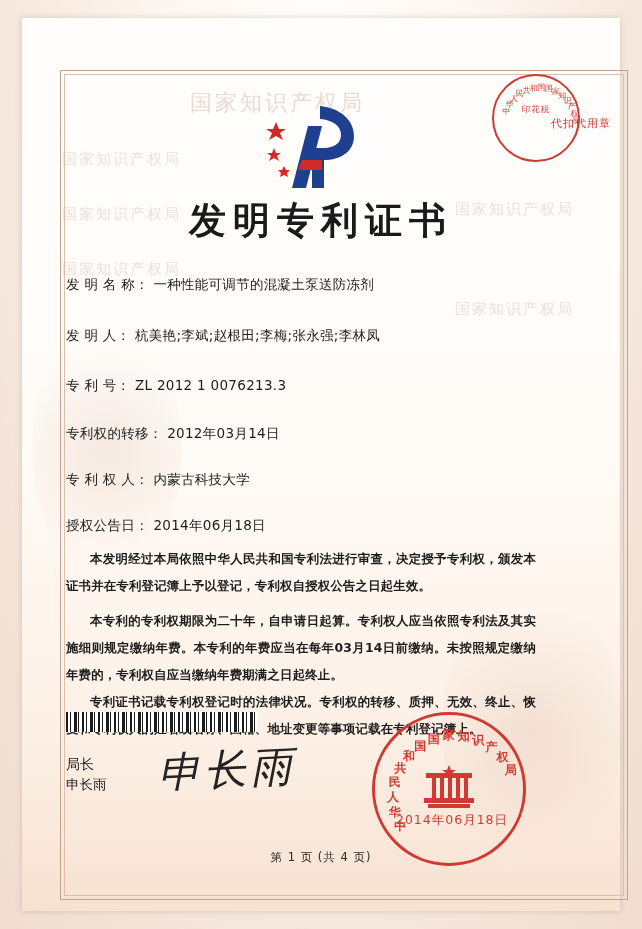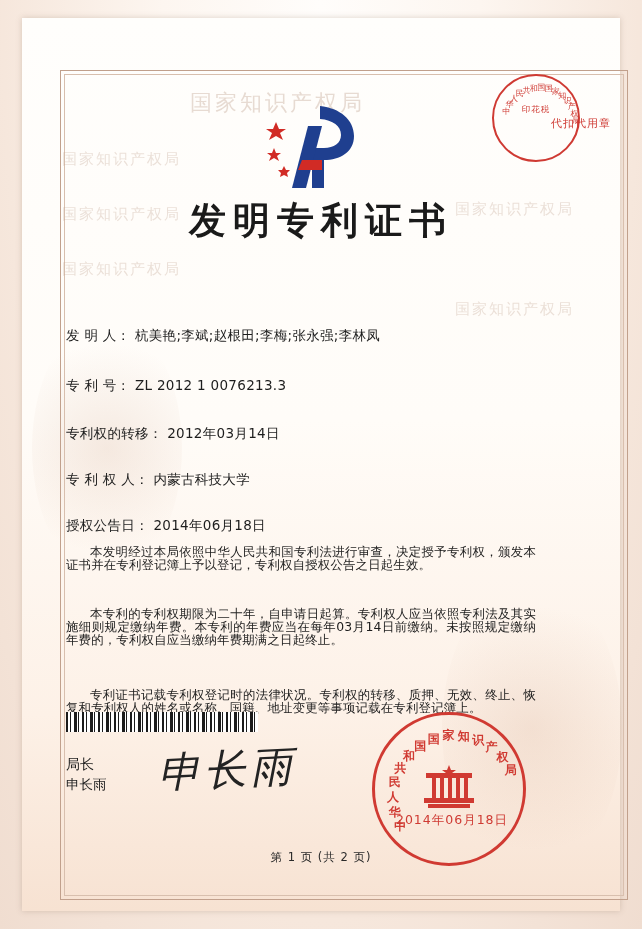--- a/index.html
+++ b/index.html
@@ -91,22 +91,22 @@
   .field .val{display:inline-block;}
   .f1{top:276px}
   .f2{top:327px}
   .f3{top:377px}
   .f4{top:425px}
   .f5{top:471px}
   .f6{top:517px}
   
   .para{
     position:absolute;left:66px;width:470px;
-    font-size:12.4px;line-height:13px;color:#1d1d1d;
-    text-align:justify;text-indent:24px;letter-spacing:.2px;
+    font-size:12.4px;line-height:27px;color:#1d1d1d;
+    text-align:justify;text-indent:24px;letter-spacing:.2px;font-weight:bold;
   }
   .p1{top:545px}
   .p2{top:607px}
   .p3{top:688px}
   
   .barcode{
     position:absolute;left:66px;top:712px;width:192px;height:20px;
     background:repeating-linear-gradient(90deg,
       #1b1b1b 0px,#1b1b1b 2px,#fff 2px,#fff 4px,
       #1b1b1b 4px,#1b1b1b 5px,#fff 5px,#fff 8px,
@@ -210,20 +210,24 @@
       <span class="arc-char" style="transform:rotate(62deg) translate(0,-36px) rotate(-62deg);">产</span>
       <span class="arc-char" style="transform:rotate(74deg) translate(0,-36px) rotate(-74deg);">权</span>
       <span class="arc-char" style="transform:rotate(86deg) translate(0,-36px) rotate(-86deg);">局</span>
     </div>
     <div class="ctr1">印花税</div>
     <div class="ctr2">代扣代用章</div>
   </div>
 
   <div class="title">发明专利证书</div>
 
+  <div class="field f1">
+    <span class="lbl">发 明 名 称：</span>
+    <span class="val">一种性能可调节的混凝土泵送防冻剂</span>
+  </div>
   <div class="field f2">
     <span class="lbl">发   明   人：</span>
     <span class="val">杭美艳;李斌;赵根田;李梅;张永强;李林凤</span>
   </div>
   <div class="field f3">
     <span class="lbl">专   利   号：</span>
     <span class="val">ZL 2012 1 0076213.3</span>
   </div>
   <div class="field f4">
     <span class="lbl">专利权的转移：</span>
@@ -274,14 +278,14 @@
         <rect x="30" y="14" width="4" height="20"></rect>
         <rect x="38" y="14" width="4" height="20"></rect>
         <rect x="46" y="14" width="4" height="20"></rect>
         <rect x="8" y="9" width="46" height="5"></rect>
         <polygon points="31,1 33,6 38,6 34,9 36,14 31,11 26,14 28,9 24,6 29,6"></polygon>
       </g>
     </svg>
   </div>
   <div class="seal-date">2014年06月18日</div>
 
-  <div class="footer">第 1 页 (共 2 页)</div>
+  <div class="footer">第 1 页 (共 4 页)</div>
 </div>
 
 </body></html>

